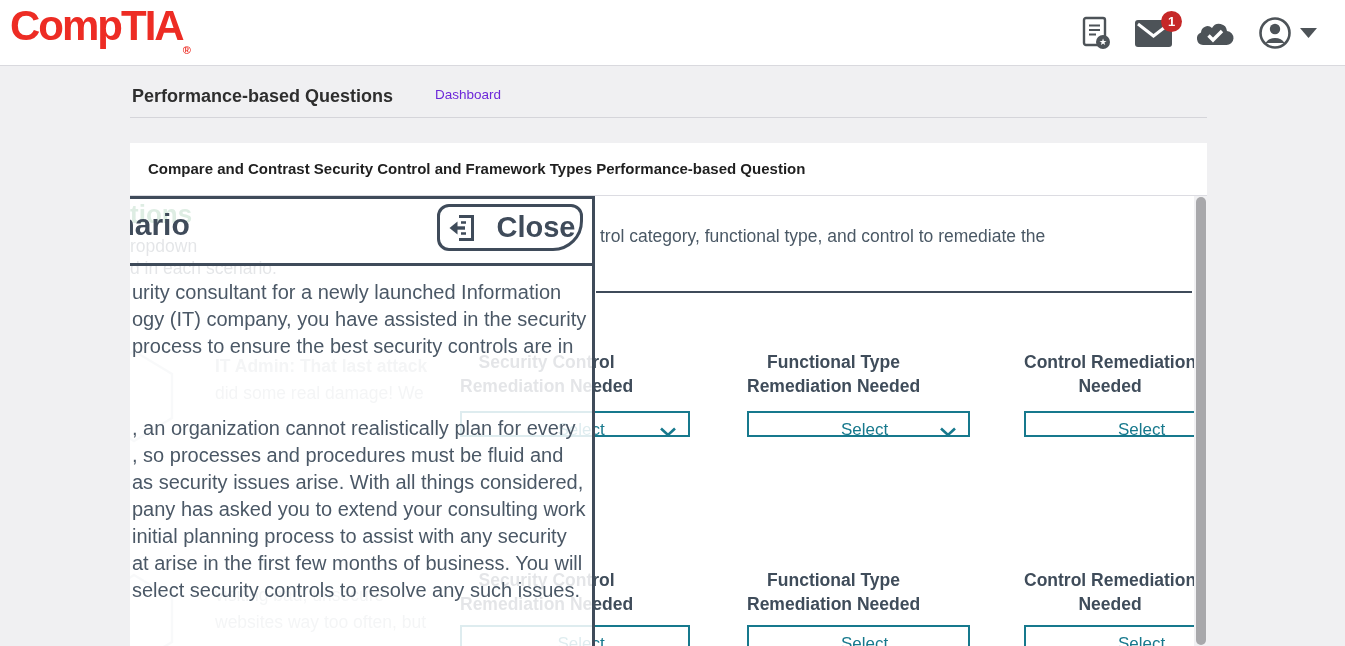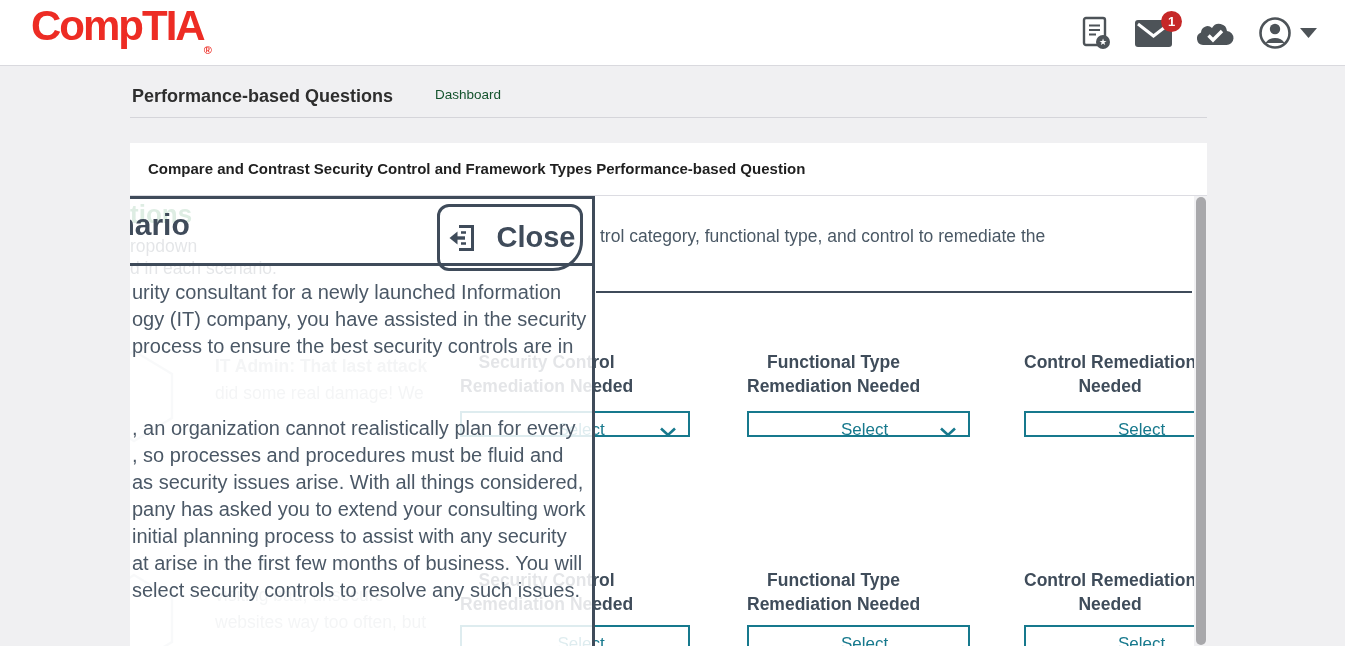--- a/index.html
+++ b/index.html
@@ -3,33 +3,33 @@
 <meta charset="utf-8">
 <style>
   * { margin:0; padding:0; box-sizing:border-box; }
   html,body { width:1345px; height:646px; overflow:hidden;
     font-family:"Liberation Sans", sans-serif; background:#f0f0f2; }
 
   
   .topbar { position:absolute; left:0; top:0; width:1345px; height:66px;
     background:#ffffff; border-bottom:1px solid #d9d9de; }
   .logo { position:absolute; left:10px; top:2px; font-size:42px; font-weight:800;
-    letter-spacing:-2px; color:#ED2C24;margin-left:21px; }
+    letter-spacing:-2px; color:#ED2C24; }
   .logo .reg { font-size:11px; font-weight:700; vertical-align:-14px; letter-spacing:0; }
   .top-icons { position:absolute; right:28px; top:0; height:66px;
     display:flex; align-items:center; gap:24px; }
   .icon-btn { position:relative; cursor:pointer; display:flex; align-items:center; }
   .badge { position:absolute; top:-9px; right:-10px; width:21px; height:21px;
     border-radius:50%; background:#C62828; color:#fff; font-size:13px; font-weight:700;
     display:flex; align-items:center; justify-content:center; }
 
   
   .page-title { position:absolute; left:132px; top:86px; font-size:18px;
     font-weight:700; color:#2e2e2e; }
-  .crumb { position:absolute; left:435px; top:87px; font-size:13.5px; color:#14532d; }
+  .crumb { position:absolute; left:435px; top:87px; font-size:13.5px; color:#6d28d9; }
   .title-rule { position:absolute; left:130px; top:117px; width:1077px; height:1px;
     background:#d5d5da; }
 
   
   .card { position:absolute; left:130px; top:143px; width:1077px; height:503px;
     background:#ffffff;text-align:center; }
   .card-header { position:absolute; left:0; top:0; width:100%; height:53px;
     border-bottom:1px solid #dcdce2; }
   .card-title { position:absolute; left:18px; top:17px; font-size:15px;
     font-weight:700; color:#1f1f1f; }
@@ -54,21 +54,21 @@
   .hex { position:absolute; }
 
   
   .modal-bg { position:absolute; left:-40px; top:0; width:505px; height:450px;
     background:rgba(255,255,255,0.86); border-top:3px solid #3f4b5a;
     border-right:3px solid #3f4b5a; }
   .modal-heading { position:absolute; left:-67px; top:12px; font-size:30px;
     font-weight:700; color:#3f4b5a; white-space:nowrap; }
   .modal-divider { position:absolute; left:-40px; top:67px; width:505px; height:3px;
     background:#3f4b5a; }
-  .close-btn { position:absolute; left:307px; top:8px; width:146px; height:67px;
+  .close-btn { position:absolute; left:307px; top:8px; width:146px; height:47px;
     background:#ffffff; border:3.5px solid #3f4b5a;
     border-radius:12px 12px 30px 12px; display:flex; align-items:center;
     justify-content:center; gap:18px; cursor:pointer; }
   .close-label { font-size:29px; font-weight:600; color:#3f4b5a; }
   .m-line { position:absolute; left:2px; font-size:20px; color:#4b5866;
     white-space:nowrap; }
 
   
   .scroll-track { position:absolute; right:0; top:53px; width:13px; height:450px;
     background:#f1f1f3; }

